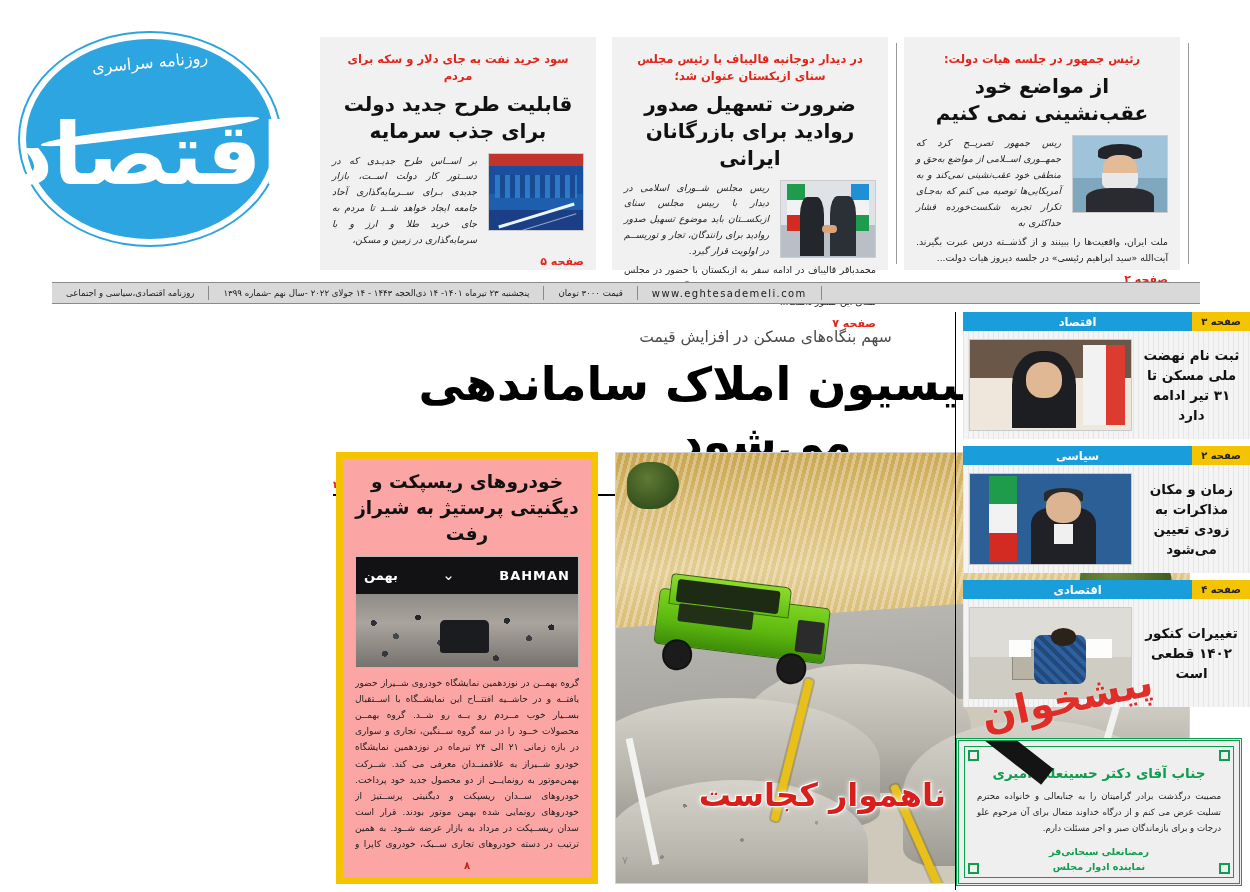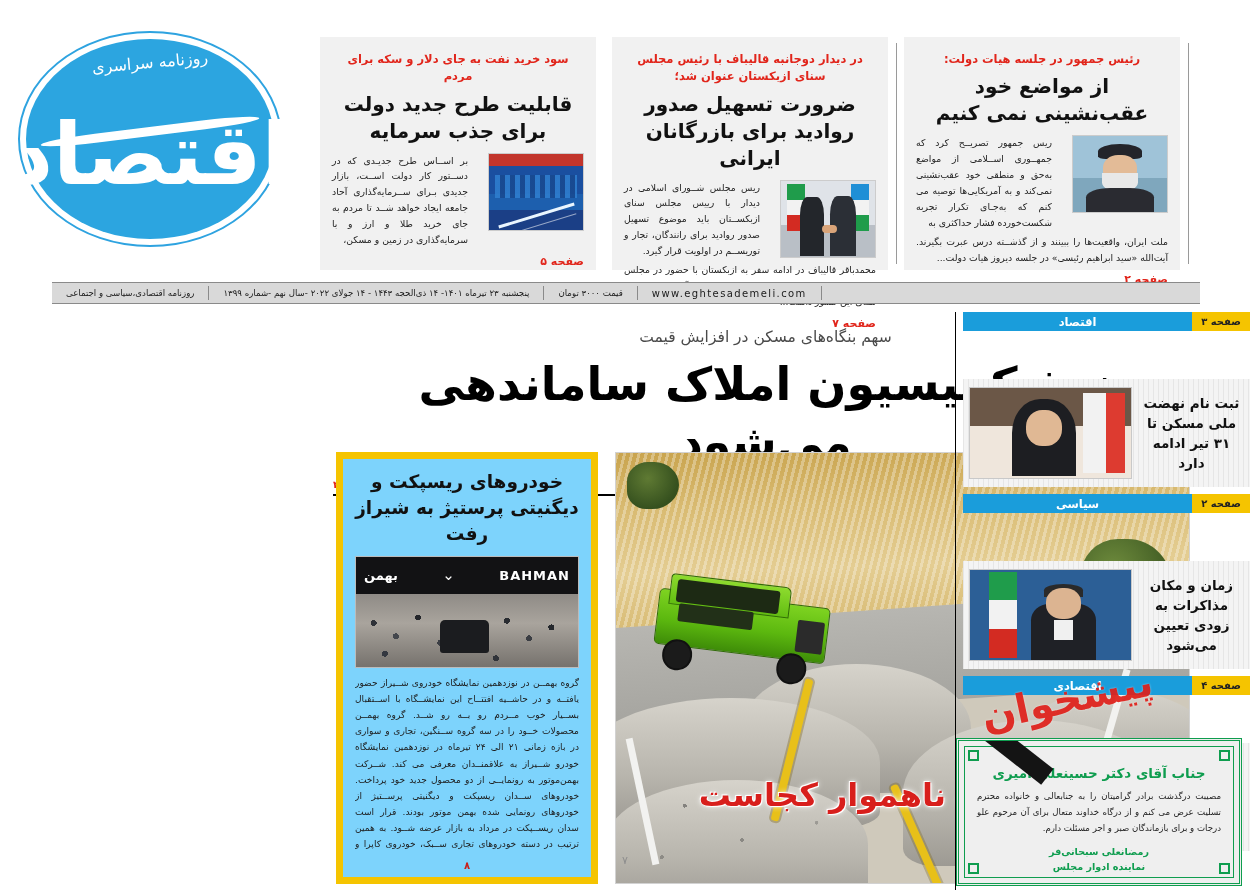--- a/index.html
+++ b/index.html
@@ -70,21 +70,21 @@
     width: 1px; background: #9a9a9a;
   }
   .tz-kicker {
     color: #e1251b; font-size: 11.5px; font-weight: bold;
     text-align: center; line-height: 1.5; margin-bottom: 5px;
   }
   .tz-head {
     color: #111; font-size: 20px; font-weight: bold;
     text-align: center; line-height: 1.35; margin-bottom: 8px;
   }
-  .tz-body { display: flex; flex-direction: row-reverse; gap: 20px; }
+  .tz-body { display: flex; flex-direction: row-reverse; gap: 11px; font-style: italic; }
   .tz-text {
     flex: 1; font-size: 9.3px; line-height: 1.72; color: #222;
     text-align: justify;
   }
   .tz-thumb {
     width: 96px; height: 78px; flex: none; overflow: hidden;
     border: 1px solid #ccc;
   }
   .tz-tail {
     font-size: 9.3px; line-height: 1.72; color: #222;
@@ -265,21 +265,21 @@
     text-shadow: 0 0 3px #fff, 0 0 6px #fff, 1px 1px 0 #fff, -1px -1px 0 #fff;
   }
   .photo-corner {
     position: absolute; left: 6px; bottom: 16px;
     color: #8d8d8d; font-size: 11px;
   }
 
   
   .midcol {
     position: absolute; top: 452px; right: 652px; width: 262px; height: 432px;
-    border: 7px solid #f5c400; background: #7dd3fc;
+    border: 7px solid #f5c400; background: #fca5a5;
     padding: 10px 12px 6px;
     display: flex; flex-direction: column;
   }
   .mid-head {
     color: #111; font-weight: bold; font-size: 18.5px; line-height: 1.4;
     text-align: center; margin-bottom: 9px;
   }
   .mid-photo {
     width: 100%; height: 112px; position: relative; overflow: hidden;
     background: #2a2a2c; margin-bottom: 7px; border: 1px solid #bbb;
@@ -343,21 +343,21 @@
     display: flex; align-items: center; justify-content: center;
   }
   .sb-pg {
     width: 58px; background: #f5c400; color: #222; font-size: 10px; font-weight: bold;
     display: flex; align-items: center; justify-content: center;
   }
   .sb-body {
     display: flex; flex-direction: row-reverse; align-items: center;
     background: #f4f4f4;
     background-image: repeating-linear-gradient(90deg, #e6e6e6 0 1px, transparent 1px 5px);
-    padding: 8px 6px; gap: 7px; height: 108px; margin-top: 48px;
+    padding: 8px 6px; gap: 7px; height: 108px;
   }
   .sb-photo { width: 163px; height: 92px; flex: none; border: 1px solid #c9c9c9; overflow: hidden; position: relative; }
   .sb-title {
     flex: 1; font-size: 13.5px; font-weight: bold; line-height: 1.5;
     color: #111; text-align: center;
   }
   
   .sbp-woman { position:absolute; inset:0; background: linear-gradient(180deg,#6b5747 0 42%, #efe6dc 42% 100%); }
   .sbp-woman .flag{ position:absolute; right:4%; top:6%; width:26%; height:88%;
     background: linear-gradient(90deg,#f2f2f2 0 55%, #dd3b30 55% 100%); }

